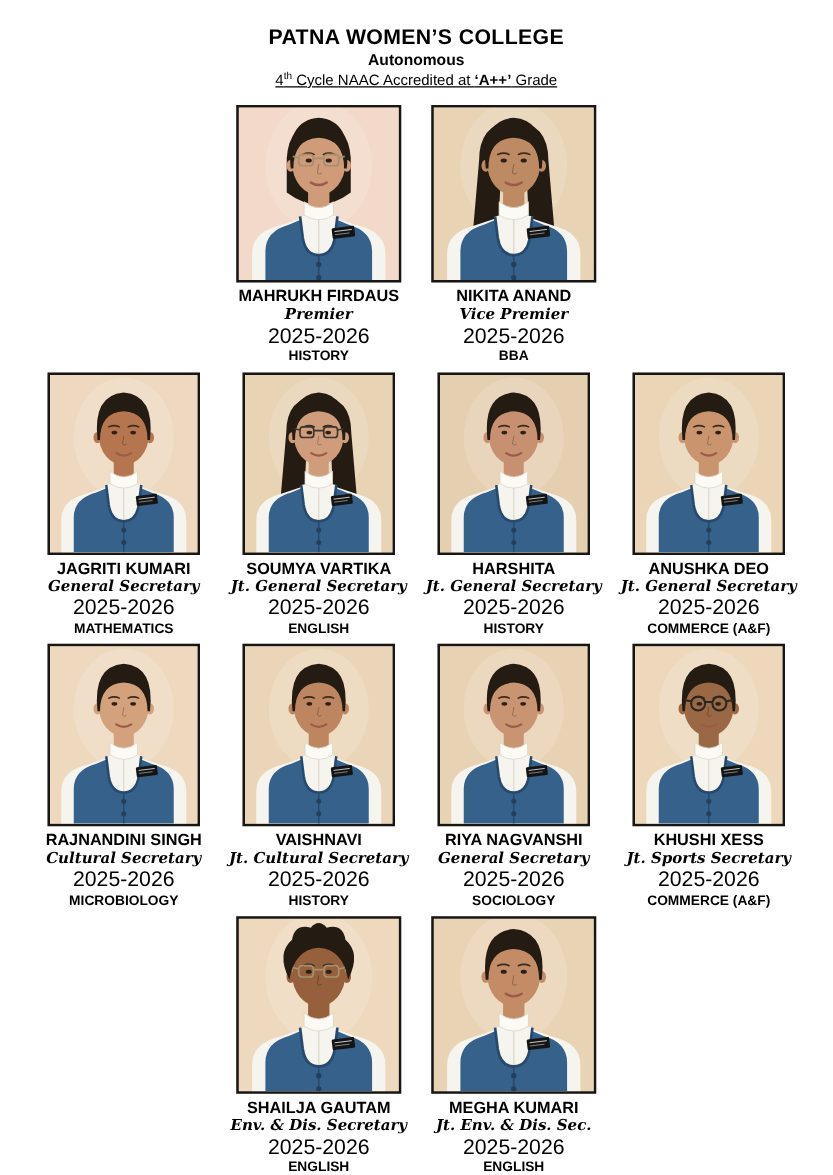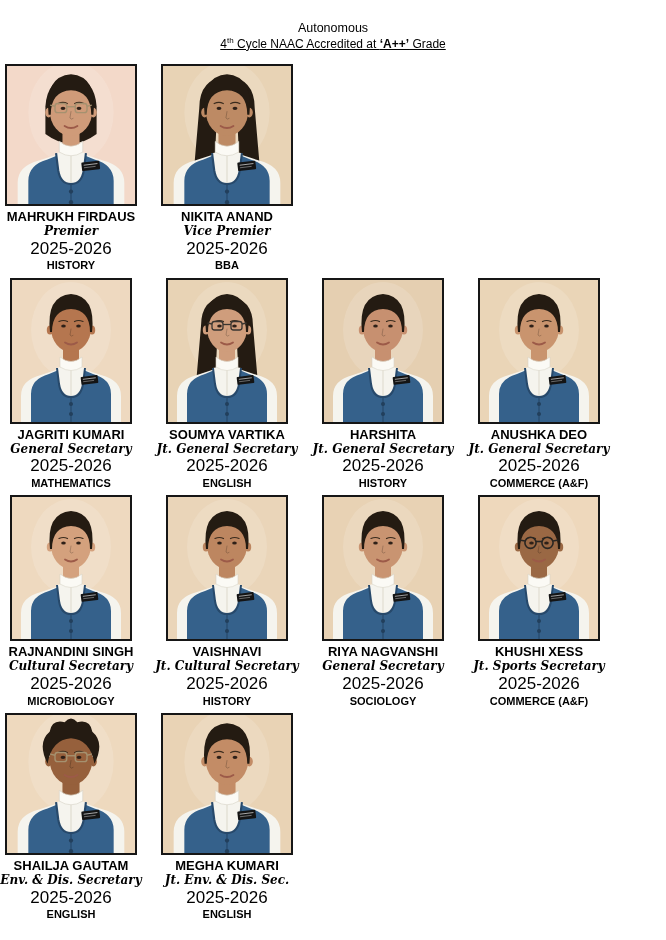--- a/index.html
+++ b/index.html
@@ -3,47 +3,48 @@
 <meta charset="utf-8">
 <style>
   html,body{margin:0;padding:0;}
   body{
     width:666px;height:940px;background:#ffffff;color:#000;
     font-family:"Liberation Sans",sans-serif;overflow:hidden;
   }
   .page{padding-top:20px;}
   .hdr{text-align:center;line-height:1.18;}
   .h-college{font-size:17px;font-weight:bold;letter-spacing:.3px;}
-  .h-auto{font-size:12.5px;font-weight:normal;margin-top:1px;}
+  .h-auto{font-size:12.5px;font-weight:bold;margin-top:1px;}
   .h-univ{font-size:13px;font-weight:bold;}
   .h-naac{font-size:12px;margin-top:1px;text-decoration:underline;}
   .h-naac sup{font-size:8px;line-height:0;}
   .h-naac b{font-weight:bold;}
   .grid{margin-top:13px;}
-  .row{display:flex;gap:14px;margin-bottom:6px;}
+  .row{display:flex;justify-content:center;gap:14px;margin-bottom:6px;}
   .col{width:142px;display:flex;flex-direction:column;align-items:center;}
   .photo{
     width:118px;height:142px;border:2px solid #161616;background:#e8d3b5;
     box-sizing:content-box;overflow:hidden;
   }
   .row-pair .photo{width:128px;height:138px;}
   .photo svg{display:block;width:100%;height:100%;}
   .cap-name{font-size:13px;font-weight:bold;margin-top:4px;white-space:nowrap;line-height:1.15;}
   .cap-title{
     font-family:"DejaVu Serif",serif;font-style:italic;font-weight:bold;
     font-size:12px;white-space:nowrap;line-height:1.15;
   }
   .cap-year{font-size:17px;line-height:1.2;}
   .cap-subject{font-size:11px;font-weight:bold;white-space:nowrap;line-height:1.15;}
 </style>
 </head>
 <body>
 
 <div class="page">
   <div class="hdr">
+    <div class="h-college">PATNA WOMEN’S COLLEGE</div>
     <div class="h-auto">Autonomous</div>
     <div class="h-naac"><span>4</span><sup>th</sup><span> Cycle NAAC Accredited at </span><b>‘A++’</b><span> Grade</span></div>
   </div>
   <div class="grid" id="grid">
       <div class="row row-pair">
         <div class="col">
           <div class="photo">
             <svg viewBox="0 0 120 142" preserveAspectRatio="xMidYMid slice">
               <rect width="120" height="142" fill="#f3d9c9"></rect>
               <ellipse cx="60" cy="50" rx="40" ry="48" fill="#ffffff" opacity="0.14"></ellipse>

